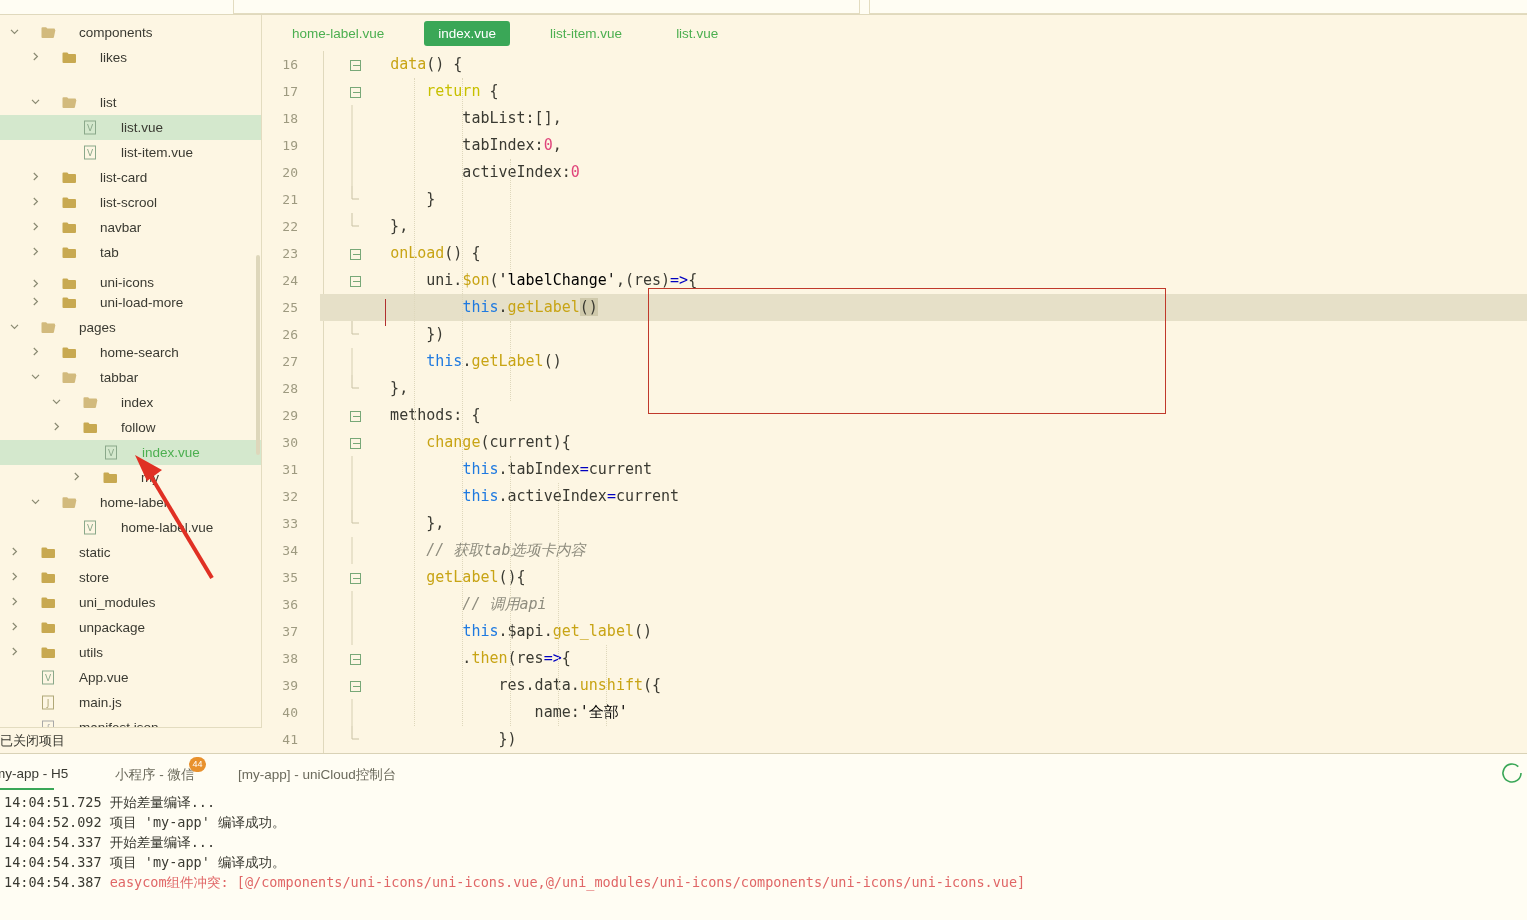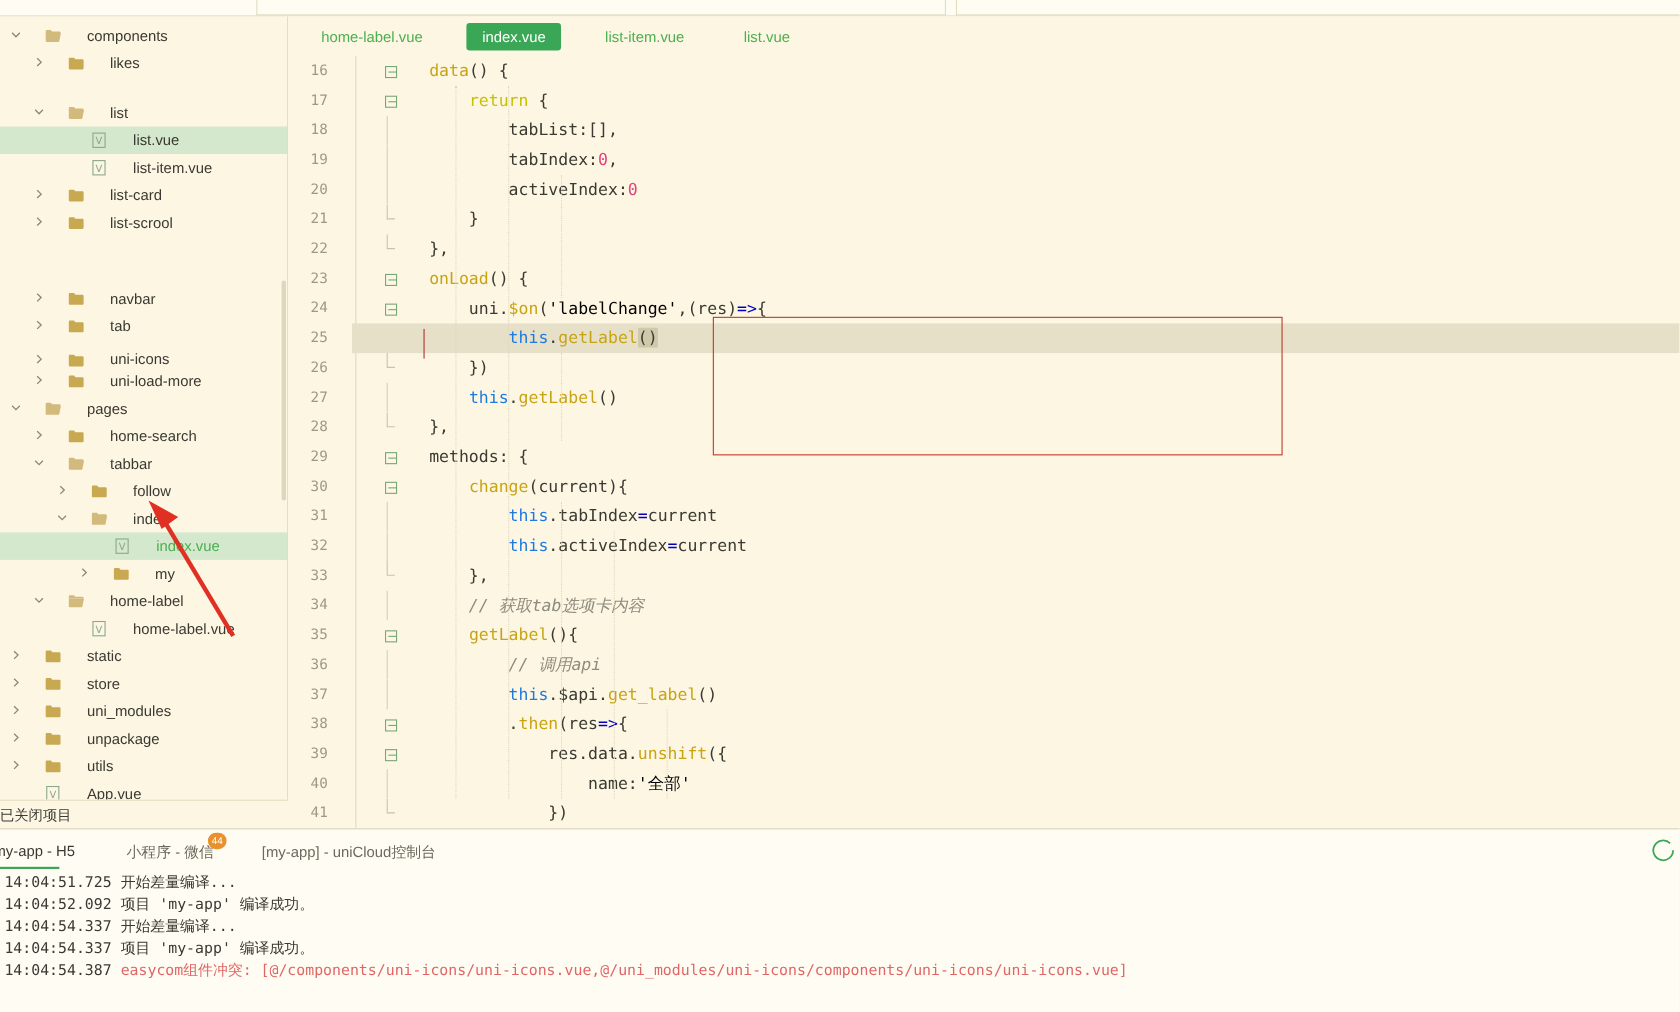--- a/index.html
+++ b/index.html
@@ -213,21 +213,21 @@
           <span class="twisty"><svg width="9" height="9" viewBox="0 0 9 9">
               <path d="M2.8 1L6.4 4.5 2.8 8" fill="none" stroke="#8a8a72" stroke-width="1.2"></path>
             </svg></span>
           <span class="file-ico">
             <svg width="15" height="13" viewBox="0 0 15 13">
               <path d="M0.5 2.4a1 1 0 0 1 1-1h3.8l1.3 1.5h6.4a1 1 0 0 1 1 1v7.2a1 1 0 0 1-1 1H1.5a1 1 0 0 1-1-1z" fill="#c8a951"></path>
             </svg>
           </span>
           <span class="lbl">list-scrool</span>
         </div>
-        <div class="tree-row" style="padding-left: 27px; margin-top: 44px;">
+        <div class="tree-row" style="padding-left: 27px;">
           <span class="twisty"><svg width="9" height="9" viewBox="0 0 9 9">
               <path d="M2.8 1L6.4 4.5 2.8 8" fill="none" stroke="#8a8a72" stroke-width="1.2"></path>
             </svg></span>
           <span class="file-ico">
             <svg width="15" height="13" viewBox="0 0 15 13">
               <path d="M0.5 2.4a1 1 0 0 1 1-1h3.8l1.3 1.5h6.4a1 1 0 0 1 1 1v7.2a1 1 0 0 1-1 1H1.5a1 1 0 0 1-1-1z" fill="#c8a951"></path>
             </svg>
           </span>
           <span class="lbl">navbar</span>
         </div>
@@ -294,40 +294,40 @@
           <span class="file-ico">
             <svg width="15" height="13" viewBox="0 0 15 13">
               <path d="M0.5 2.2a1 1 0 0 1 1-1h3.6l1.3 1.4h6.6a1 1 0 0 1 1 1V4H0.5z" fill="#d2ba7d"></path>
               <path d="M0.5 4h13.9l-1.5 7.3a1 1 0 0 1-1 .8H1.5a1 1 0 0 1-1-1z" fill="#d2ba7d"></path>
             </svg>
           </span>
           <span class="lbl">tabbar</span>
         </div>
         <div class="tree-row" style="padding-left: 48px;">
           <span class="twisty"><svg width="9" height="9" viewBox="0 0 9 9">
-              <path d="M2.8 1L6.4 4.5 2.8 8" fill="none" stroke="#8a8a72" stroke-width="1.2"></path>
-            </svg></span>
-          <span class="file-ico">
-            <svg width="15" height="13" viewBox="0 0 15 13">
-              <path d="M0.5 2.4a1 1 0 0 1 1-1h3.8l1.3 1.5h6.4a1 1 0 0 1 1 1v7.2a1 1 0 0 1-1 1H1.5a1 1 0 0 1-1-1z" fill="#c8a951"></path>
-            </svg>
-          </span>
-          <span class="lbl">follow</span>
-        </div>
-        <div class="tree-row" style="padding-left: 48px;">
-          <span class="twisty"><svg width="9" height="9" viewBox="0 0 9 9">
               <path d="M1 2.8L4.5 6.4 8 2.8" fill="none" stroke="#8a8a72" stroke-width="1.2"></path>
             </svg></span>
           <span class="file-ico">
             <svg width="15" height="13" viewBox="0 0 15 13">
               <path d="M0.5 2.2a1 1 0 0 1 1-1h3.6l1.3 1.4h6.6a1 1 0 0 1 1 1V4H0.5z" fill="#d2ba7d"></path>
               <path d="M0.5 4h13.9l-1.5 7.3a1 1 0 0 1-1 .8H1.5a1 1 0 0 1-1-1z" fill="#d2ba7d"></path>
             </svg>
           </span>
           <span class="lbl">index</span>
+        </div>
+        <div class="tree-row" style="padding-left: 48px;">
+          <span class="twisty"><svg width="9" height="9" viewBox="0 0 9 9">
+              <path d="M2.8 1L6.4 4.5 2.8 8" fill="none" stroke="#8a8a72" stroke-width="1.2"></path>
+            </svg></span>
+          <span class="file-ico">
+            <svg width="15" height="13" viewBox="0 0 15 13">
+              <path d="M0.5 2.4a1 1 0 0 1 1-1h3.8l1.3 1.5h6.4a1 1 0 0 1 1 1v7.2a1 1 0 0 1-1 1H1.5a1 1 0 0 1-1-1z" fill="#c8a951"></path>
+            </svg>
+          </span>
+          <span class="lbl">follow</span>
         </div>
         <div class="tree-row sel accent" style="padding-left: 69px;">
           <span class="twisty spacer"></span>
           <span class="file-ico">
             <svg width="14" height="15" viewBox="0 0 14 15">
               <rect x="1.5" y="1" width="11" height="13" fill="none" stroke="#8aa88a" stroke-width="1"></rect>
               <text x="7" y="11" font-size="9" fill="#8aa88a" text-anchor="middle" font-family="DejaVu Sans, sans-serif">V</text>
             </svg>
           </span>
           <span class="lbl">index.vue</span>

